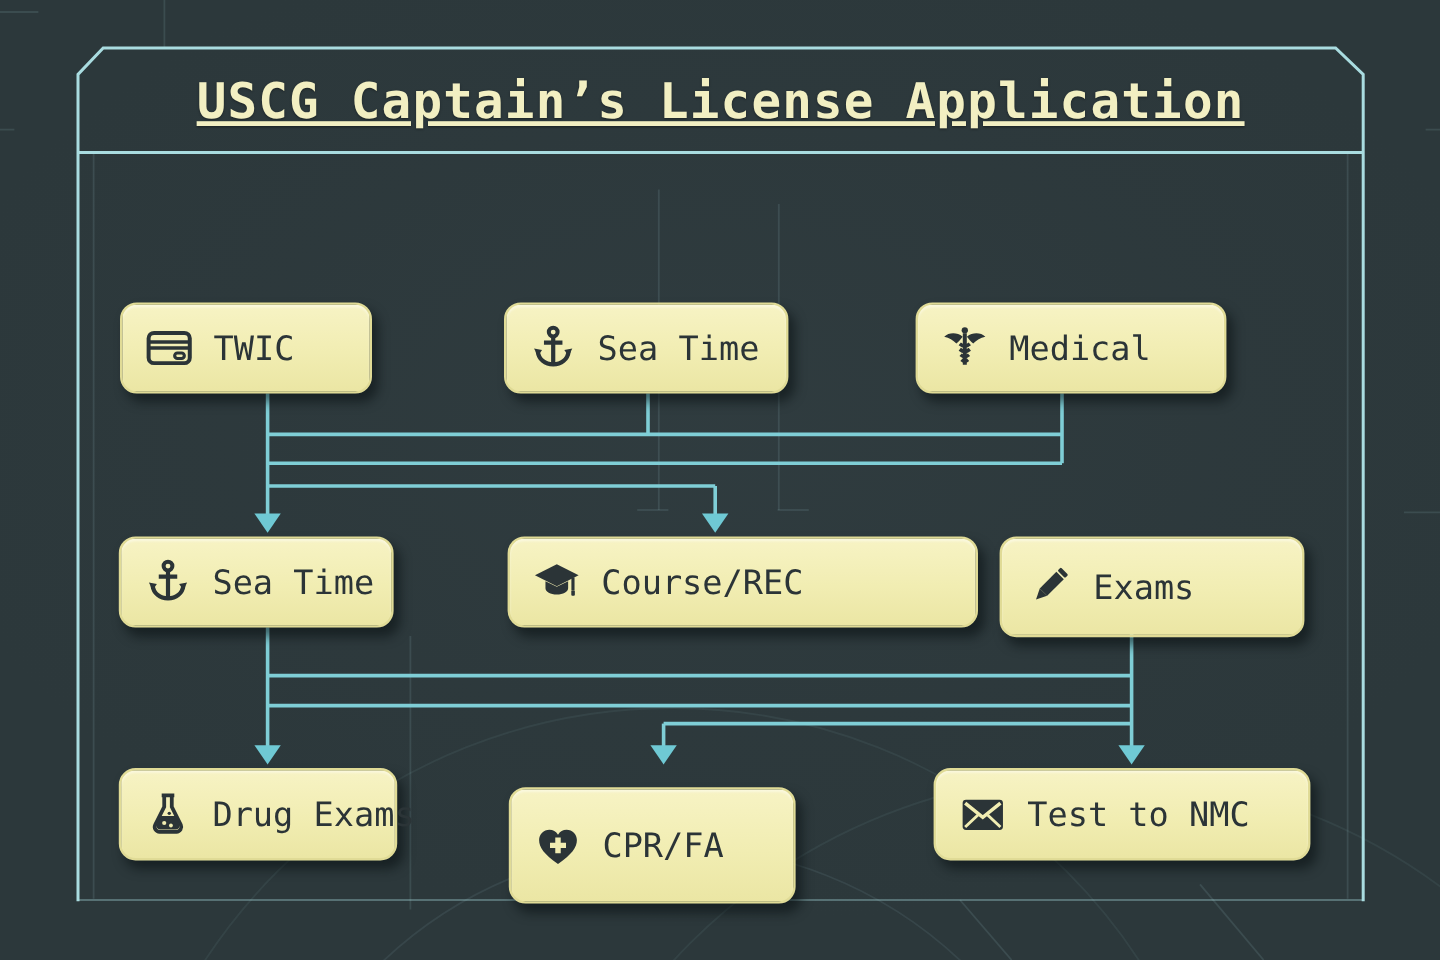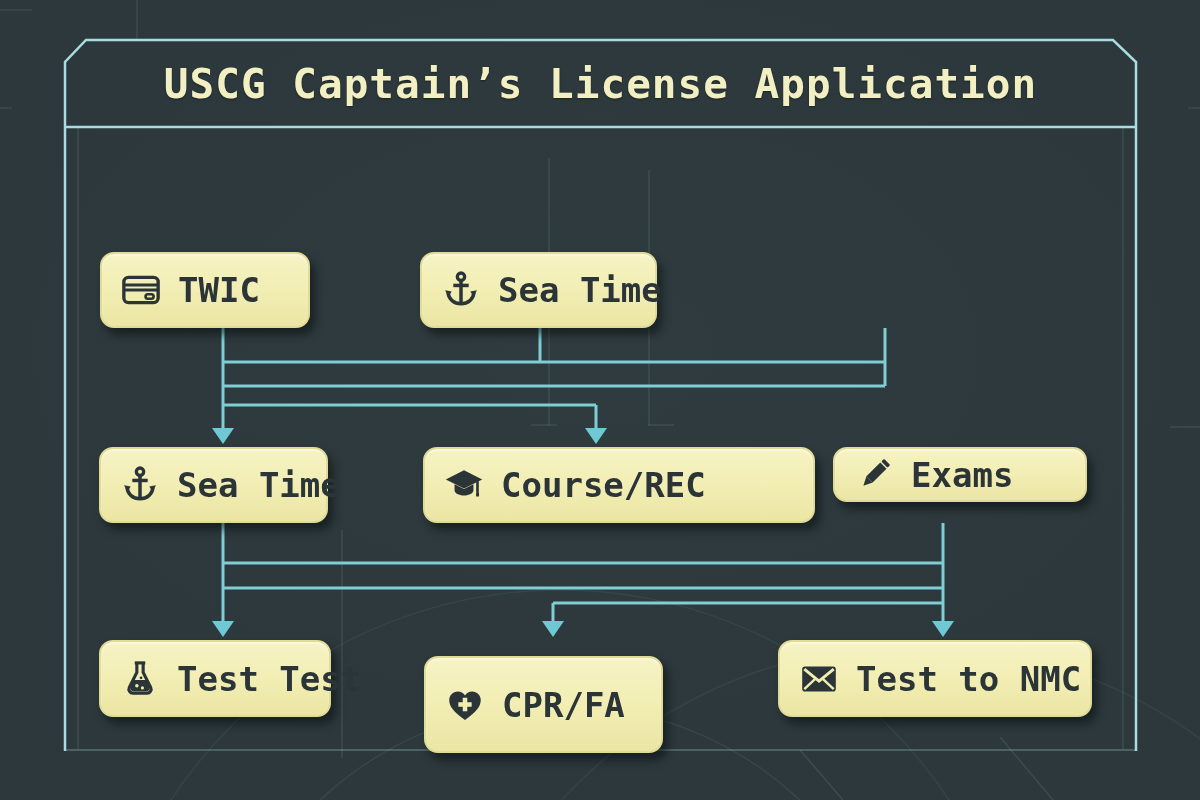--- a/index.html
+++ b/index.html
@@ -7,29 +7,30 @@
     position:relative;width:1200px;height:800px;overflow:hidden;
     background:radial-gradient(ellipse 900px 560px at 50% 44%, #36434755 0%, #313d4133 45%, #2a353800 75%),#2c383b;
     font-family:"DejaVu Sans Mono","Liberation Mono",monospace;
   }
   svg.layer{position:absolute;left:0;top:0;}
   .title{
     position:absolute;left:65px;top:40px;width:1071px;height:87px;
     display:flex;align-items:center;justify-content:center;
     color:#f2efc2;font-size:41px;font-weight:bold;letter-spacing:1px;
     text-shadow:0 1px 2px rgba(0,0,0,.4);
+    text-decoration:underline;
   }
   .node{
     position:absolute;display:flex;align-items:center;
     padding-left:18px;gap:16px;box-sizing:border-box;
     background:linear-gradient(180deg,#f7f3c4 0%,#f1edb2 55%,#ebe6a4 100%);
     border:2px solid #e0db96;border-radius:14px;
     box-shadow:5px 7px 9px rgba(8,14,16,.55), inset 0 2px 2px rgba(255,255,255,.45);
   }
-  .node .label{color:#2b3437;font-size:34px;font-weight:bold;white-space:nowrap;}
+  .node .label{color:#2b3437;font-size:28px;font-weight:normal;white-space:nowrap;}
   .node .icon{width:42px;height:42px;display:flex;align-items:center;justify-content:center;flex:0 0 auto;}
   .node .icon svg{width:42px;height:42px;}
 </style>
 </head>
 <body>
 
 <div id="canvas">
 
   <svg class="layer" width="1200" height="800" viewBox="0 0 1200 800">
 
@@ -109,20 +110,35 @@
         <path d="M12 6.6 V19.6" stroke="#2b3437" stroke-width="2"></path>
         <path d="M7.6 9.4 H16.4" stroke="#2b3437" stroke-width="2"></path>
         <path d="M4.6 13.4 C5.1 17.6 8.2 19.8 12 19.8 C15.8 19.8 18.9 17.6 19.4 13.4" fill="none" stroke="#2b3437" stroke-width="2"></path>
         <path d="M2.9 12.2 L6.7 12.9 L4.7 15.9 Z" fill="#2b3437"></path>
         <path d="M21.1 12.2 L17.3 12.9 L19.3 15.9 Z" fill="#2b3437"></path>
       </svg>
     </span>
     <span class="label">Sea Time</span>
   </div>
 
+  <div class="node" style="left:763px;top:252px;width:259px;height:76px">
+    <span class="icon">
+      <svg viewBox="0 0 24 24">
+        <circle cx="12" cy="3.6" r="1.5" fill="#2b3437"></circle>
+        <path d="M12 5 V20" stroke="#2b3437" stroke-width="1.9"></path>
+        <path d="M11 6.6 C8.2 4.4 4.4 4.6 2.2 6.6 C4.6 7.2 6.4 8.2 8 9.8 C9.4 8.6 10.2 7.6 11 6.6 Z" fill="#2b3437"></path>
+        <path d="M13 6.6 C15.8 4.4 19.6 4.6 21.8 6.6 C19.4 7.2 17.6 8.2 16 9.8 C14.6 8.6 13.8 7.6 13 6.6 Z" fill="#2b3437"></path>
+        <path d="M9.6 10 C11.2 11.3 12.8 11.3 14.4 10" fill="none" stroke="#2b3437" stroke-width="1.7"></path>
+        <path d="M14.4 12.6 C12.8 13.9 11.2 13.9 9.6 12.6" fill="none" stroke="#2b3437" stroke-width="1.7"></path>
+        <path d="M10 15.2 C11.3 16.4 12.7 16.4 14 15.2" fill="none" stroke="#2b3437" stroke-width="1.6"></path>
+        <path d="M13.6 17.6 C12.5 18.6 11.5 18.6 10.4 17.6" fill="none" stroke="#2b3437" stroke-width="1.5"></path>
+      </svg>
+    </span>
+    <span class="label">Medical</span>
+  </div>
 
   <div class="node" style="left:99px;top:447px;width:229px;height:76px">
     <span class="icon">
       <svg viewBox="0 0 24 24">
         <circle cx="12" cy="4.4" r="2.1" fill="none" stroke="#2b3437" stroke-width="1.9"></circle>
         <path d="M12 6.6 V19.6" stroke="#2b3437" stroke-width="2"></path>
         <path d="M7.6 9.4 H16.4" stroke="#2b3437" stroke-width="2"></path>
         <path d="M4.6 13.4 C5.1 17.6 8.2 19.8 12 19.8 C15.8 19.8 18.9 17.6 19.4 13.4" fill="none" stroke="#2b3437" stroke-width="2"></path>
         <path d="M2.9 12.2 L6.7 12.9 L4.7 15.9 Z" fill="#2b3437"></path>
         <path d="M21.1 12.2 L17.3 12.9 L19.3 15.9 Z" fill="#2b3437"></path>
@@ -136,21 +152,21 @@
       <svg viewBox="0 0 24 24">
         <path d="M12 3.6 L22.4 8.8 L12 14 L1.6 8.8 Z" fill="#2b3437"></path>
         <path d="M6.6 11.6 V15 C6.6 16.7 9 18 12 18 C15 18 17.4 16.7 17.4 15 V11.6 L12 14.3 Z" fill="#2b3437"></path>
         <path d="M19.7 9.8 V16" stroke="#2b3437" stroke-width="1.5"></path>
         <rect x="18.9" y="16" width="1.7" height="2.6" rx="0.5" fill="#2b3437"></rect>
       </svg>
     </span>
     <span class="label">Course/REC</span>
   </div>
 
-  <div class="node" style="left:833px;top:447px;width:254px;height:55px">
+  <div class="node" style="left:833px;top:447px;width:254px;height:84px">
     <span class="icon">
       <svg viewBox="0 0 24 24">
         <g transform="rotate(45 12 12)">
           <rect x="9.5" y="1.4" width="5" height="2.2" rx="0.6" fill="#2b3437"></rect>
           <rect x="9.5" y="4.4" width="5" height="11.2" fill="#2b3437"></rect>
           <path d="M9.5 15.6 H14.5 L12 20.6 Z" fill="#2b3437"></path>
         </g>
       </svg>
     </span>
     <span class="label">Exams</span>
@@ -160,21 +176,21 @@
     <span class="icon">
       <svg viewBox="0 0 24 24">
         <path d="M9 2.8 H15" stroke="#2b3437" stroke-width="1.8"></path>
         <path d="M10.2 3 V8.2 L5.9 16.8 A2.3 2.3 0 0 0 8 20.1 H16 A2.3 2.3 0 0 0 18.1 16.8 L13.8 8.2 V3" fill="none" stroke="#2b3437" stroke-width="1.8"></path>
         <path d="M8.3 12.6 H15.7 L17.4 16.9 A1.6 1.6 0 0 1 15.9 19 H8.1 A1.6 1.6 0 0 1 6.6 16.9 Z" fill="#2b3437"></path>
         <circle cx="10.2" cy="15.9" r="1" fill="#f1edb2"></circle>
         <circle cx="13.4" cy="17.1" r="0.9" fill="#f1edb2"></circle>
         <circle cx="12.6" cy="11.3" r="0.8" fill="#2b3437"></circle>
       </svg>
     </span>
-    <span class="label">Test Test</span>
+    <span class="label">Drug Exams</span>
   </div>
 
   <div class="node" style="left:424px;top:656px;width:239px;height:97px">
     <span class="icon">
       <svg viewBox="0 0 24 24">
         <path d="M12 20.6 C5.4 16 3 12.8 3 9.2 C3 6.4 5.2 4.3 7.9 4.3 C9.6 4.3 11.1 5.2 12 6.6 C12.9 5.2 14.4 4.3 16.1 4.3 C18.8 4.3 21 6.4 21 9.2 C21 12.8 18.6 16 12 20.6 Z" fill="#2b3437"></path>
         <path d="M10.7 7.9 H13.3 V10.4 H15.8 V13 H13.3 V15.5 H10.7 V13 H8.2 V10.4 H10.7 Z" fill="#f1edb2"></path>
       </svg>
     </span>
     <span class="label">CPR/FA</span>

